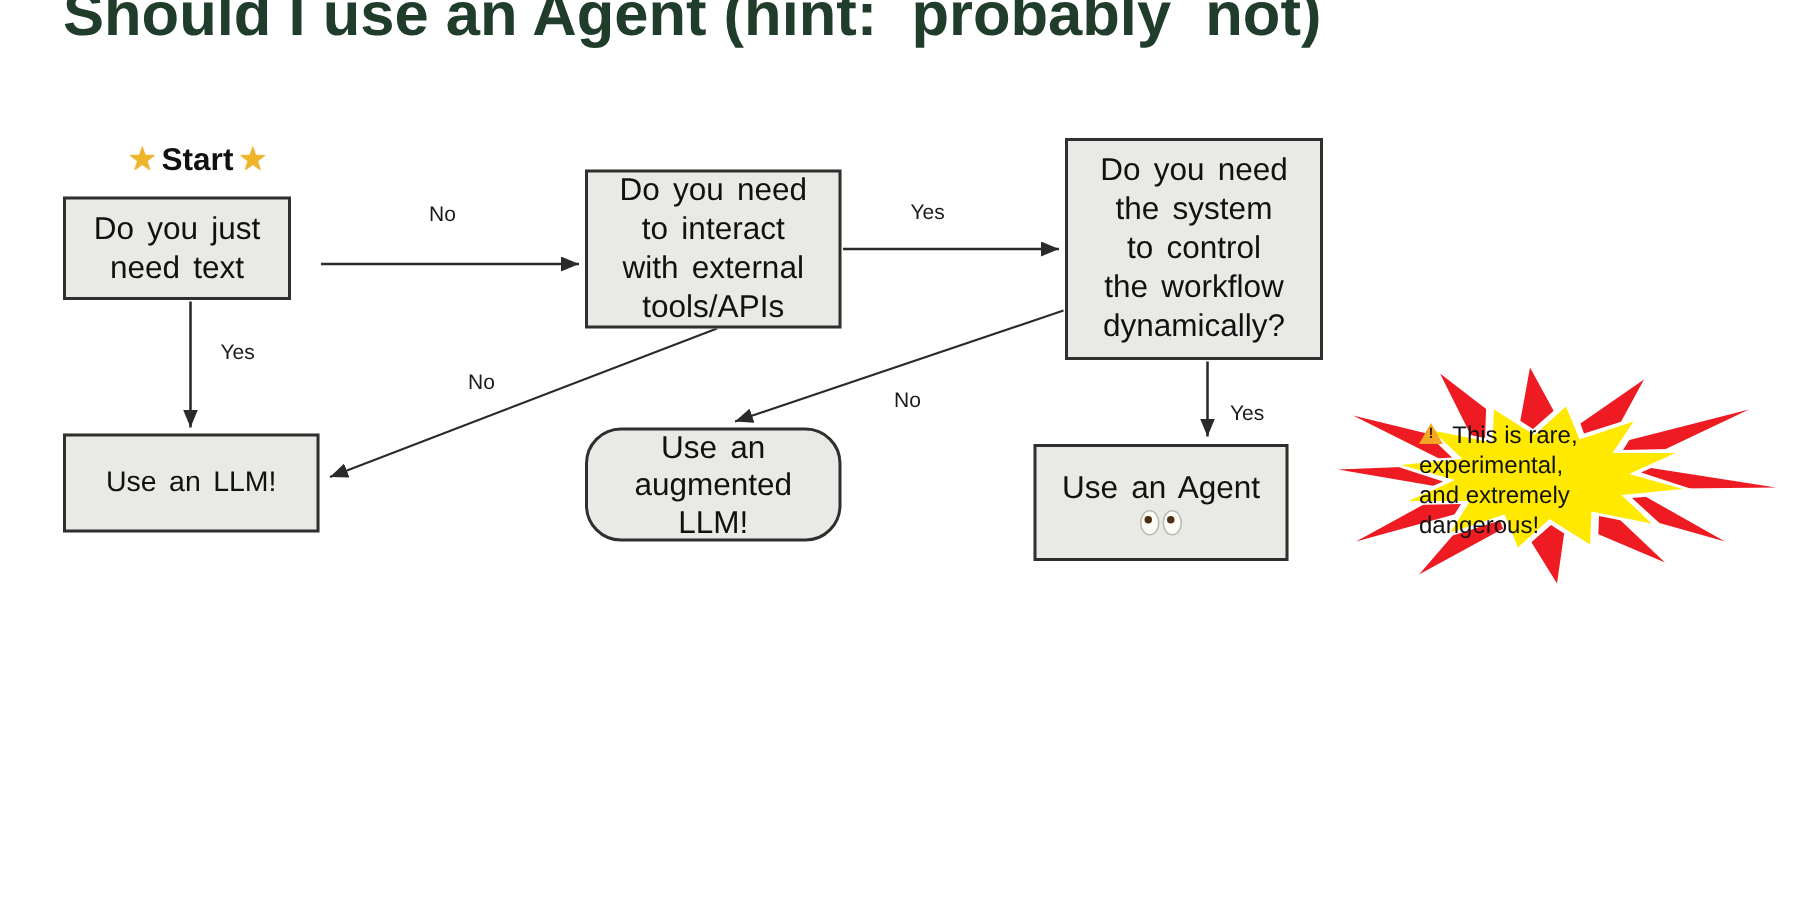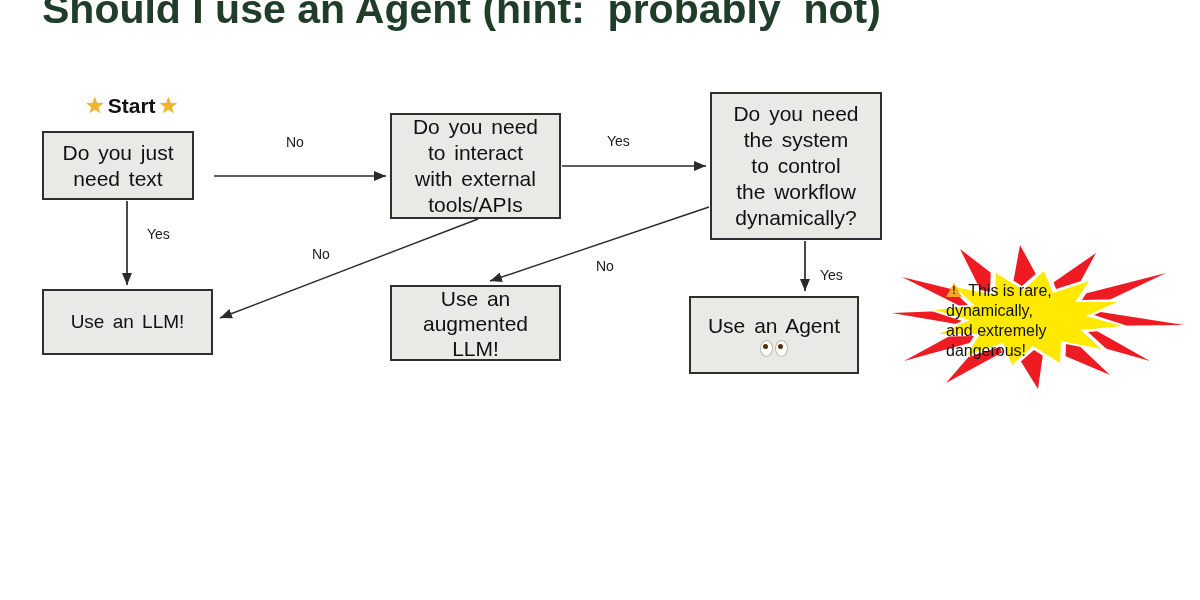--- a/index.html
+++ b/index.html
@@ -52,21 +52,21 @@
     font-size: 21px;
     line-height: 26px;
     color: #111111;
     white-space: pre-line;
     word-spacing: 3px;
   }
   #node-need-text      { left: 42px;  top: 131px; width: 152px; height: 69px; }
   #node-need-tools     { left: 390px; top: 113px; width: 171px; height: 106px; }
   #node-need-dynamic   { left: 710px; top: 92px;  width: 172px; height: 148px; }
   #node-use-llm        { left: 42px;  top: 289px; width: 171px; height: 66px;  font-size: 19px; }
-  #node-use-augmented  { left: 390px; top: 285px; width: 171px; height: 76px;  line-height: 25px; }
+  #node-use-augmented  { left: 390px; top: 285px; width: 171px; height: 76px;  line-height: 25px; border-radius: 24px; }
   #node-use-agent      { left: 689px; top: 296px; width: 170px; height: 78px;  line-height: 25px; }
   .elabel {
     position: absolute;
     font-size: 14px;
     color: #1a1a1a;
     white-space: nowrap;
   }
   #label-no-1  { left: 286px; top: 134px; }
   #label-yes-1 { left: 147px; top: 226px; }
   #label-yes-2 { left: 607px; top: 133px; }
@@ -188,18 +188,18 @@
   <div class="elabel" id="label-no-3">No</div>
   <div class="elabel" id="label-yes-3">Yes</div>
 
   <div class="burst">
     <svg width="300" height="152" viewBox="0 0 300 152">
       <polygon fill="#ee1b23" points="296,82 200,83 262,118 184,96 222,132 156,104 150,146 124,104 58,140 96,96 16,118 80,83 4,70 80,67 14,34 96,54 72,6 124,46 132,2 156,46 208,10 184,54 278,30 200,67"></polygon>
       <polygon fill="#ffffff" points="246,85 200,89 223,110 178,101 177,127 146,107 121,129 112,104 71,117 86,93 38,94 74,78 34,65 80,62 57,40 102,49 103,23 134,43 159,21 168,46 209,33 194,57 242,56 206,72"></polygon>
       <polygon fill="#ffe900" points="234,83 193,87 213,106 173,98 172,120 145,103 124,122 115,100 79,112 92,91 51,91 82,77 46,67 87,63 67,44 107,52 108,30 135,47 156,28 165,50 201,38 187,59 229,59 198,73"></polygon>
     </svg>
     <div class="burst-text"><span class="warn-tri"><span class="warn-ex">!</span></span><span> This is rare,
-dynamically,
+experimental,
 and extremely
 dangerous!</span></div>
   </div>
 
 </div>
 
 </body></html>

